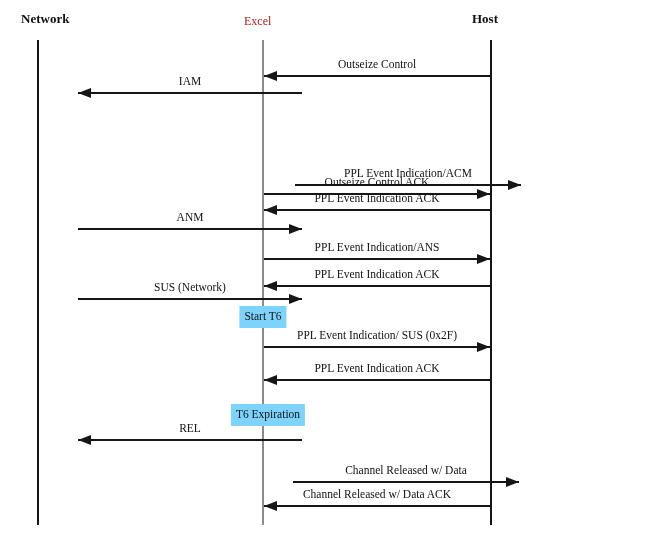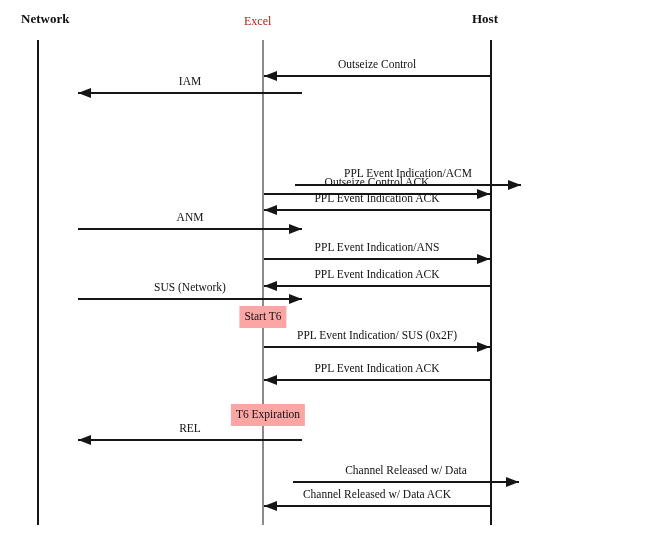--- a/index.html
+++ b/index.html
@@ -16,21 +16,21 @@
   .msg.span-right{left:264px;width:226px;}
   .msg .lbl{
     text-align:center;font-size:11.5px;line-height:14px;height:14px;
     margin-bottom:4px;white-space:nowrap;color:#111;
   }
   .msg .line{position:relative;height:2px;background:#161616;}
   .arr{position:absolute;top:-4px;width:0;height:0;border-style:solid;}
   .arr.r{right:0;border-width:5px 0 5px 13px;border-color:transparent transparent transparent #161616;}
   .arr.l{left:0;border-width:5px 13px 5px 0;border-color:transparent #161616 transparent transparent;}
   .anno{
-    position:absolute;transform:translateX(-50%);background:#fca5a5;
+    position:absolute;transform:translateX(-50%);background:#7dd3fc;
     font-size:11.5px;line-height:14px;padding:3px 5px 5px 5px;white-space:nowrap;color:#111;
   }
 </style>
 </head>
 <body>
 
 <div class="canvas">
 
   <div class="actor" style="left:21px;top:11px;">Network</div>
   <div class="actor plain" style="left:244px;top:14px;">Excel</div>

